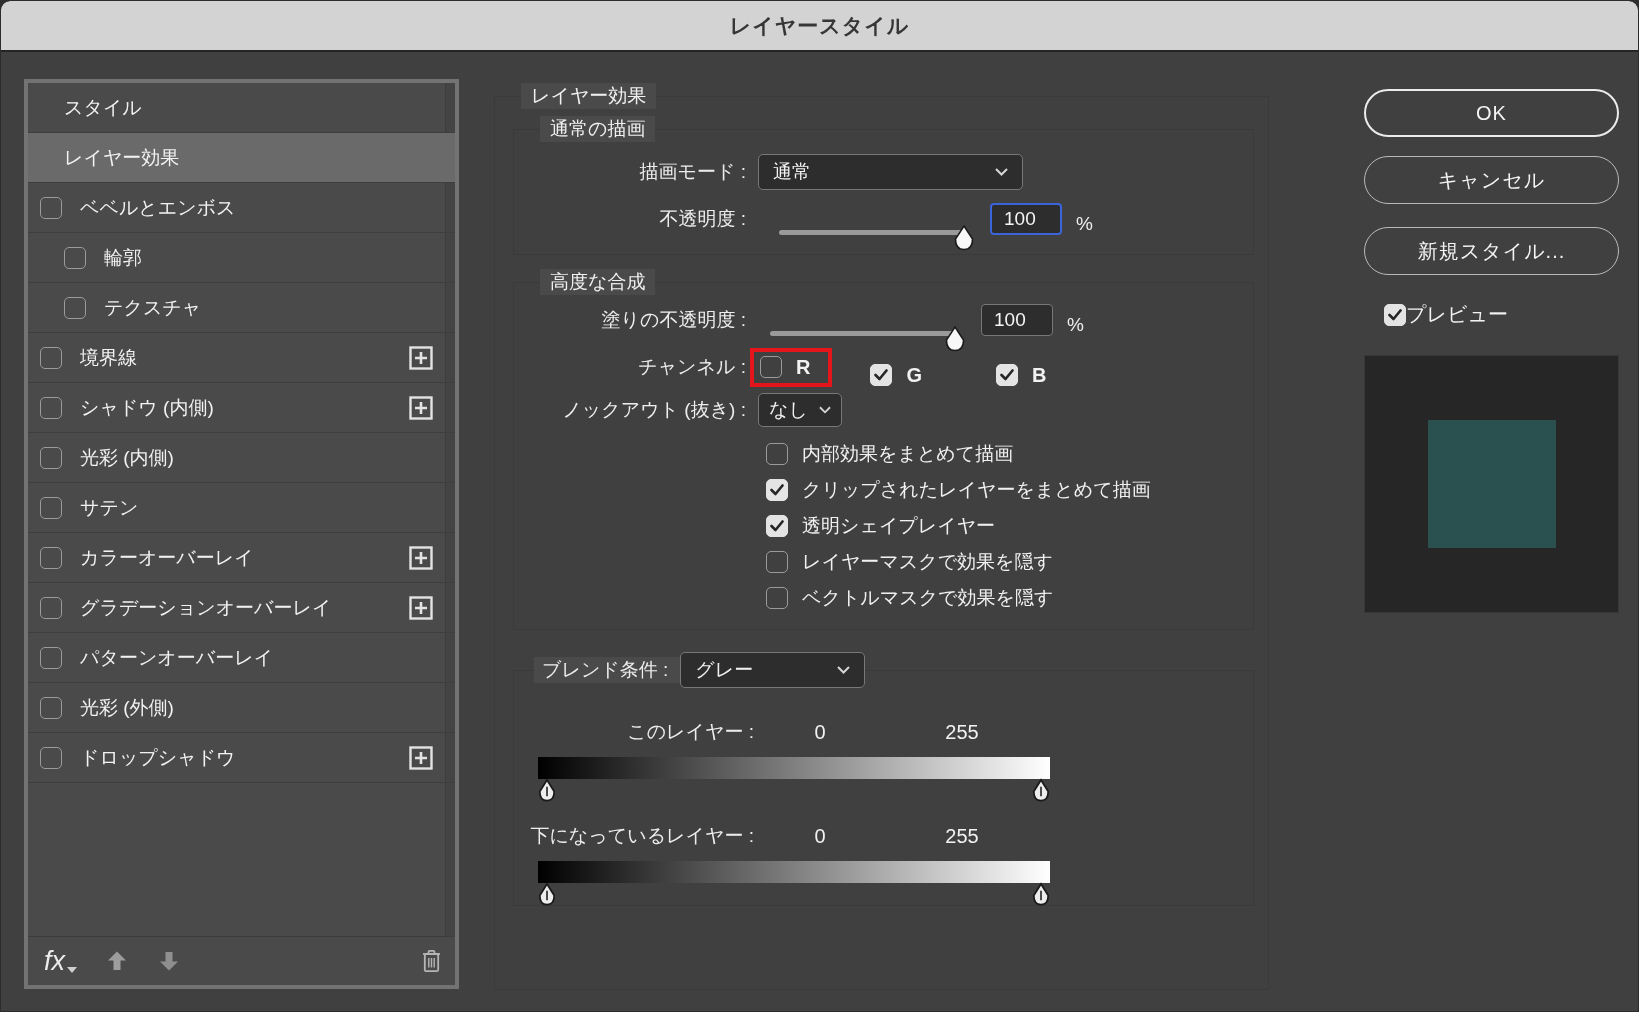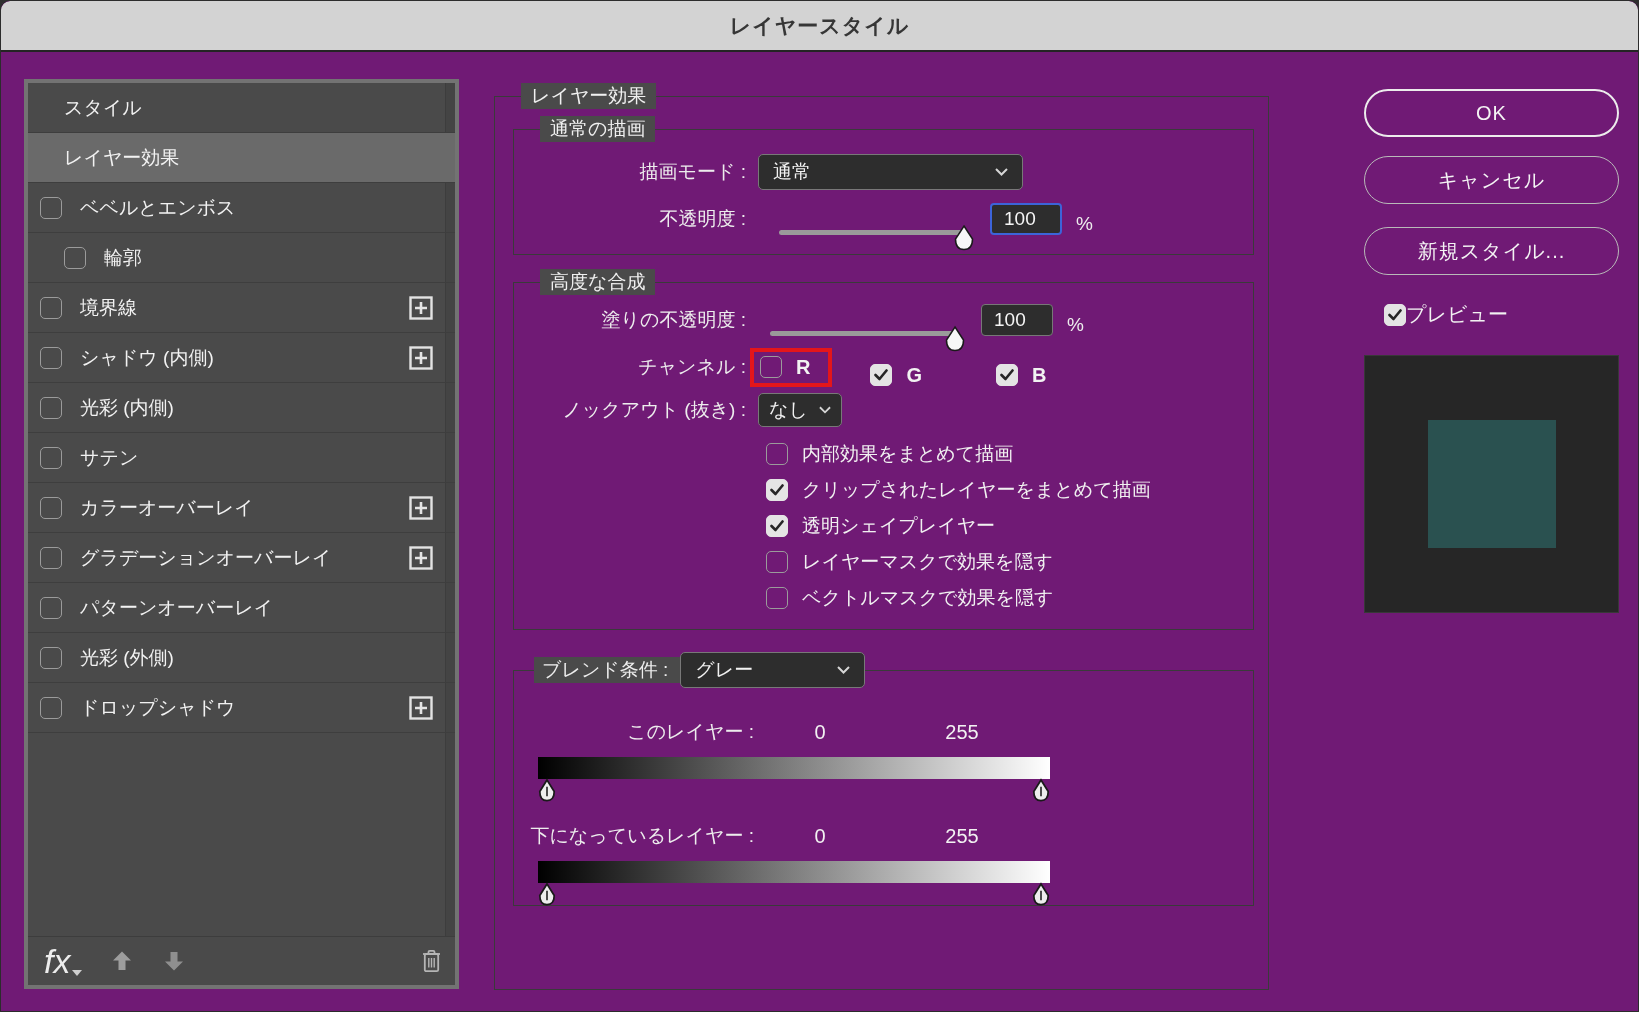--- a/index.html
+++ b/index.html
@@ -1,38 +1,38 @@
 <!DOCTYPE html>
 <html><head>
 <meta charset="utf-8">
 <style>
   * { margin:0; padding:0; box-sizing:border-box; }
   html,body { background:#2e2e2e; }
   body { font-family:"Liberation Sans","DejaVu Sans",sans-serif; }
-  .dialog { position:relative; width:1639px; height:1012px; background:#701a75; border:1px solid #2c2c2c; overflow:hidden; border-radius:10px 10px 0 0; }
+  .dialog { position:relative; width:1639px; height:1012px; background:#404040; border:1px solid #2c2c2c; overflow:hidden; border-radius:10px 10px 0 0; }
 
   
   .titlebar { height:51px; background:#d3d3d3; border-bottom:2px solid #242424; display:flex; align-items:center; justify-content:center; border-radius:9px 9px 0 0; }
   .titlebar span { font-size:21px; font-weight:bold; color:#363636; letter-spacing:1px; }
 
   
   .sidebar { position:absolute; left:23px; top:78px; width:435px; height:910px; border:4px solid #737373; background:#4a4a4a; }
   .gutter { position:absolute; top:0; right:0; bottom:49px; width:10px; background:#444444; border-left:1px solid #3d3d3d; }
   .srow { height:50px; display:flex; align-items:center; border-bottom:1px solid #3e3e3e; padding-left:12px; position:relative; padding-right:14px; }
   .srow.plain { padding-left:36px; }
   .srow.indent { padding-left:36px; }
   .srow.selected { background:#6a6a6a; }
   .srow-label { color:#f2f2f2; font-size:19px; margin-left:18px; white-space:nowrap; }
   .srow.plain .srow-label { margin-left:0; }
   .cb { width:22px; height:22px; border:1.5px solid #9b9b9b; border-radius:5px; background:transparent; display:inline-flex; align-items:center; justify-content:center; flex:none; }
   .cb.checked { background:#e4e4e4; border-color:#e4e4e4; }
   .plusbox { margin-left:auto; width:24px; height:24px; display:inline-flex; align-items:center; justify-content:center; flex:none; margin-right:8px; }
   .side-footer { position:absolute; left:0; right:0; bottom:0; height:49px; border-top:1px solid #3d3d3d; display:flex; align-items:center; padding:0 12px 0 16px; }
   .fx-wrap { display:flex; align-items:flex-end; }
-  .fx { font-size:34px; font-style:italic; color:#ececec; line-height:1; }
+  .fx { font-size:27px; font-style:italic; color:#ececec; line-height:1; }
   .fx-caret { width:0; height:0; border-left:5px solid transparent; border-right:5px solid transparent; border-top:6px solid #cfcfcf; margin-left:2px; margin-bottom:2px; }
   .arrow-btn { margin-left:28px; display:inline-flex; }
   .trash-btn { margin-left:auto; display:inline-flex; }
 
   
   .main { position:absolute; left:493px; top:95px; width:775px; height:894px; }
   .group { position:relative; border:1px solid #3a3a3a; }
   .group-legend { position:absolute; top:-14px; left:26px; background:#4a4a4a; padding:0 10px; font-size:19px; color:#f0f0f0; white-space:nowrap; }
   .outer { width:100%; height:100%; padding:32px 14px 0 18px; }
   .inner { margin-bottom:27px; }
@@ -107,20 +107,24 @@
     <div class="srow plain selected">
       <span class="srow-label">レイヤー効果</span>
     </div>
     <div class="srow">
       <span class="cb"></span>
       <span class="srow-label">ベベルとエンボス</span>
     </div>
     <div class="srow indent">
       <span class="cb"></span>
       <span class="srow-label">輪郭</span>
+    </div>
+    <div class="srow indent">
+      <span class="cb"></span>
+      <span class="srow-label">テクスチャ</span>
     </div>
     <div class="srow">
       <span class="cb"></span>
       <span class="srow-label">境界線</span>
       <span class="plusbox">
           <svg width="24" height="24" viewBox="0 0 24 24">
             <rect x="1.5" y="1.5" width="21" height="21" fill="none" stroke="#e3e3e3" stroke-width="2.4"></rect>
             <path d="M12 6v12M6 12h12" stroke="#e3e3e3" stroke-width="2.6"></path>
           </svg>
         </span>

